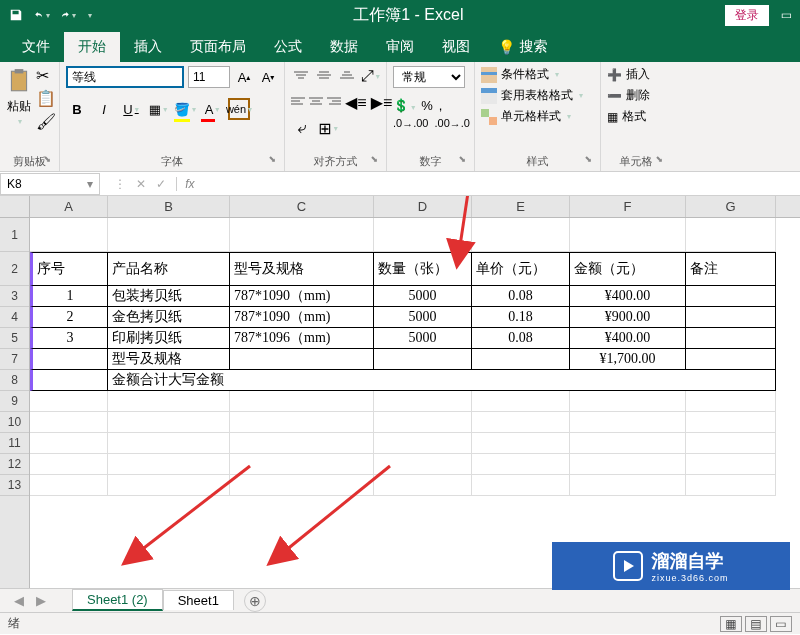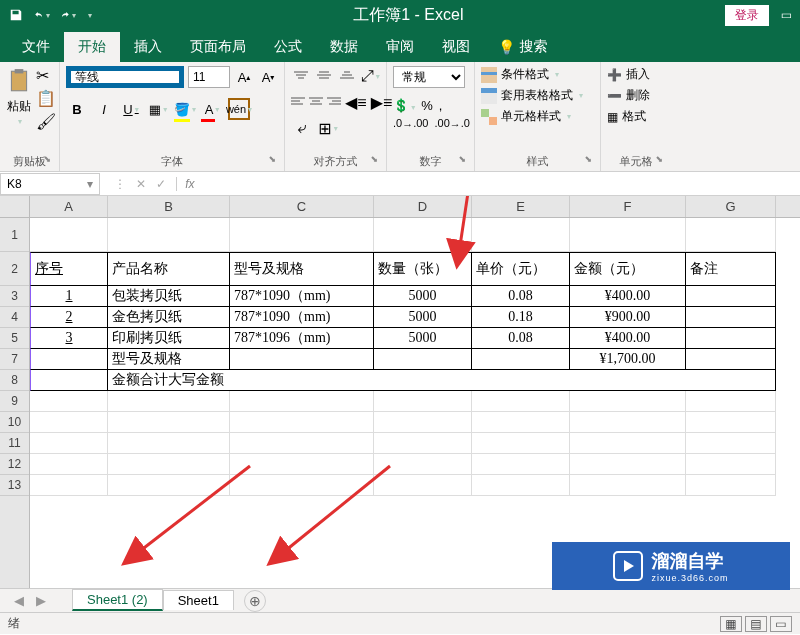--- a/index.html
+++ b/index.html
@@ -146,21 +146,21 @@
     }
     .font-row1 {
       display: flex;
       gap: 4px;
       align-items: center;
       margin-bottom: 6px;
     }
     .font-name {
       width: 118px;
       height: 22px;
-      border: 5px solid #0369a1;
+      border: 2px solid #0369a1;
       background: #fff;
       font-size: 12px;
       padding: 0 4px;
     }
     .font-size {
       width: 42px;
       height: 22px;
       border: 1px solid #aaa;
       background: #fff;
       font-size: 12px;
@@ -354,22 +354,21 @@
       align-items: center;
       padding: 0 4px;
       font-family: "SimSun", serif;
     }
     .cell.bordered {
       border: 1px solid #000;
       border-left: none;
       border-top: none;
     }
     .first-col.bordered {
-      border-left: 1px solid #8b5cf6;
-      text-decoration: underline;
+      border-left: 3px solid #8b5cf6;
     }
     .top-row.bordered {
       border-top: 1px solid #000;
     }
     .cell.center { justify-content: center; }
     
     
     .arrow {
       position: absolute;
       pointer-events: none;

